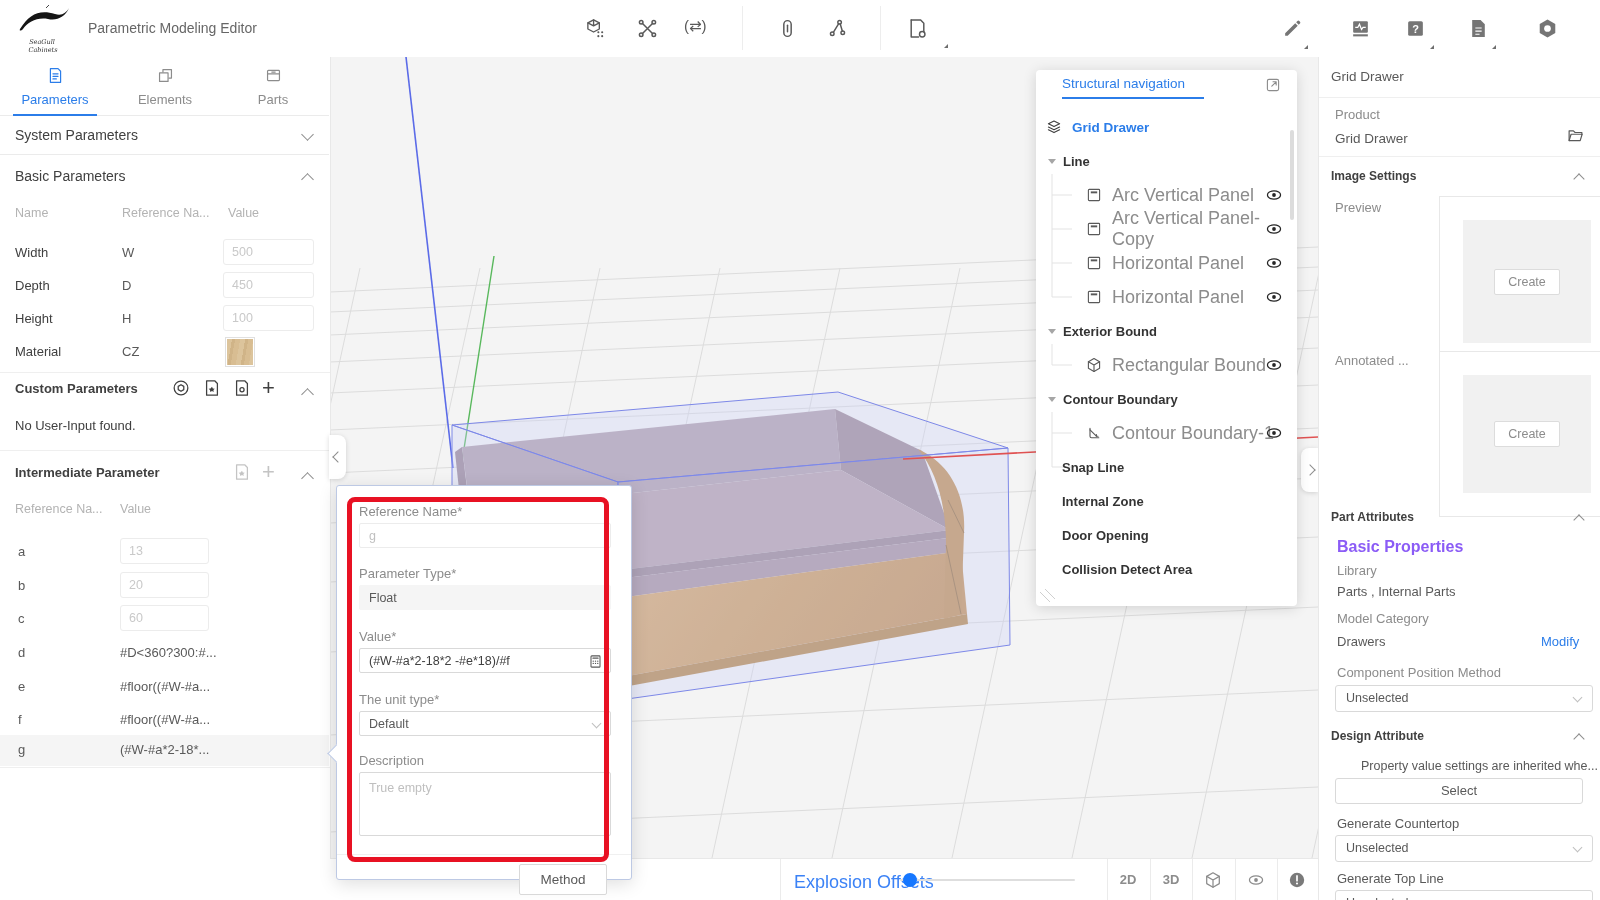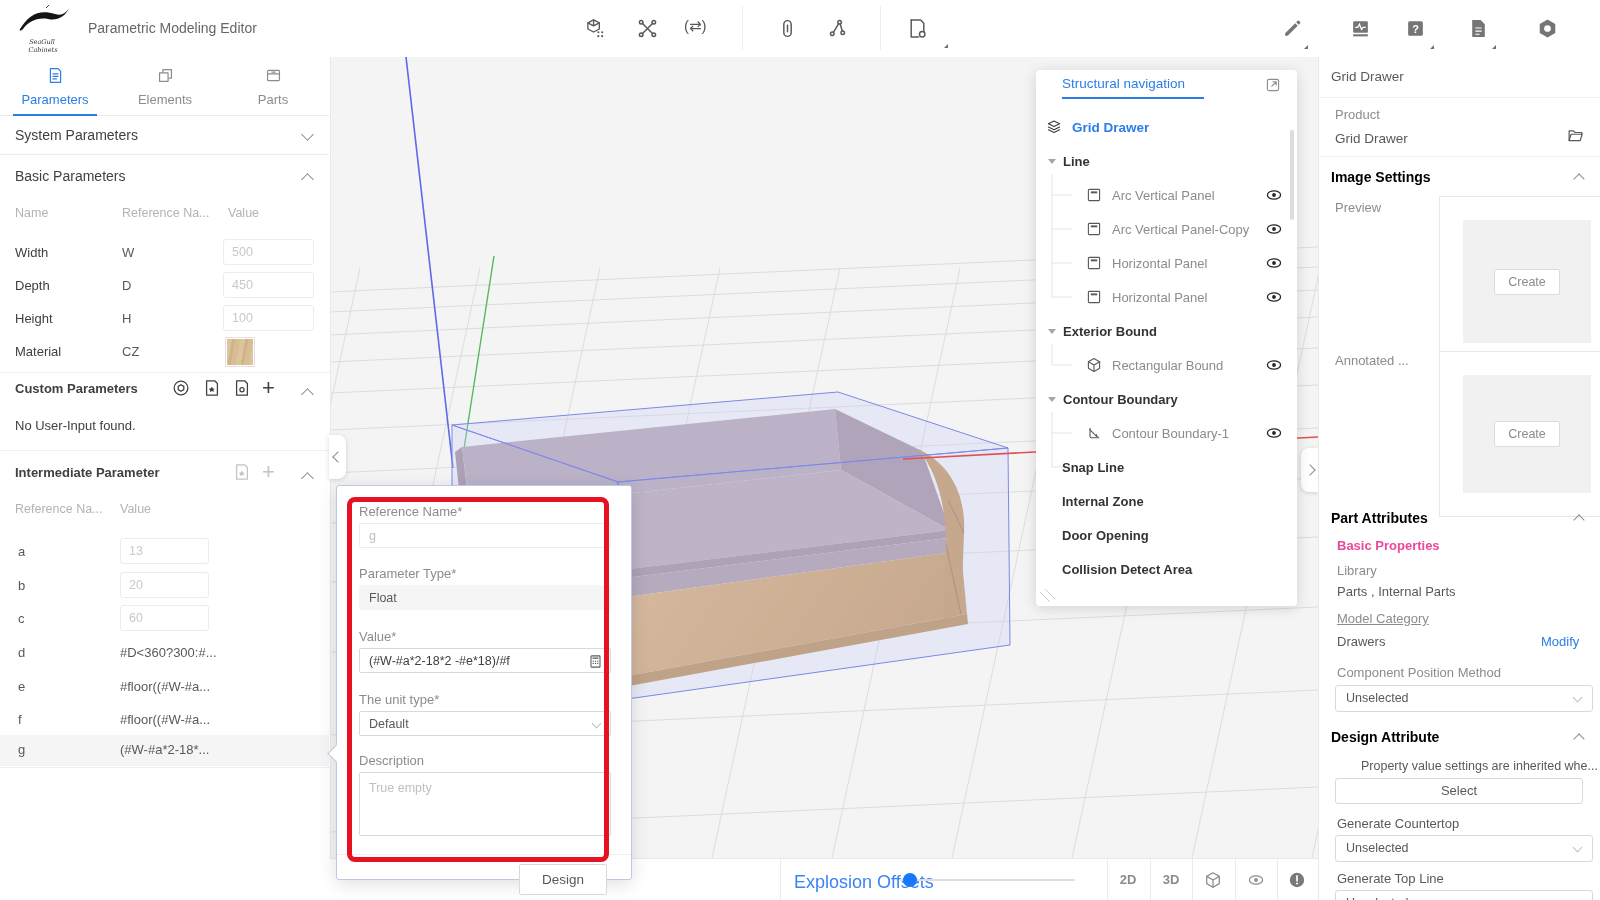--- a/index.html
+++ b/index.html
@@ -30,29 +30,29 @@
   .sec-title{font-size:14px;color:#404040;}
   .mini-input{border:1px solid #ececec;border-radius:3px;height:24px;line-height:24px;padding-left:8px;color:#c9c9c9;font-size:12.5px;background:#fff;}
   .hdr{color:#b3b3b3;font-size:12.5px;}
   .divider{position:absolute;left:0;width:330px;height:1px;background:#efefef;}
   
   #viewport{left:330px;top:57px;width:988px;height:801px;background:#f4f4f4;}
   
   #structpanel{left:1036px;top:70px;width:261px;height:536px;background:#fff;border-radius:4px;
       box-shadow:0 2px 14px rgba(0,0,0,.14);overflow:hidden;}
   .trow{display:flex;align-items:center;height:34px;position:relative;}
-  .trow .lbl-item{color:#8c8c8c;font-size:13px;}
+  .trow .lbl-item{color:#8c8c8c;font-size:18px;}
   .trow .lbl-group{color:#333;font-size:13px;font-weight:bold;}
   .trow .eye{position:absolute;right:14px;top:8px;width:18px;height:18px;color:#262626;cursor:pointer;}
   .node-icon{width:16px;height:16px;color:#595959;margin-right:10px;flex:none;}
   
   #rightpanel{left:1318px;top:57px;width:282px;height:843px;background:#fff;border-left:1px solid #e8e8e8;overflow:hidden;}
   .rp-label{color:#8c8c8c;font-size:13px;}
   .rp-value{color:#595959;font-size:13px;}
-  .rp-sec{color:#000000;font-size:14px;font-weight:bold;}
+  .rp-sec{color:#404040;font-size:12px;font-weight:bold;}
   .rp-select{position:absolute;height:25px;width:246px;border:1px solid #d9d9d9;border-radius:3px;line-height:25px;
      padding-left:10px;color:#595959;font-size:12.5px;background:#fff;cursor:pointer;}
   .rp-select .chev{position:absolute;right:11px;top:8px;width:6px;height:6px;border-color:#bfbfbf;}
   .imgbox{position:absolute;width:128px;height:123px;border:1px solid #e8e8e8;background:#fff;padding:23px;}
   .imgbox .inner{width:100%;height:100%;background:#f1f1f1;display:flex;align-items:center;justify-content:center;}
   .create-btn{background:#fff;border:1px solid #dcdcdc;border-radius:2px;color:#8c8c8c;font-size:12.5px;
      padding:5px 13px;cursor:pointer;}
   
   #modal{left:336px;top:485px;width:294px;height:393px;background:#fff;border:1px solid #bdc9e4;border-radius:3px;
      box-shadow:0 4px 18px rgba(0,0,0,.13);}
@@ -508,24 +508,24 @@
   </div>
   <div class="abs rp-label" style="left:16px;top:296px;">Annotated ...</div>
   <div class="imgbox" style="left:120px;top:294px;height:118px;">
     <div class="inner">
         <button class="create-btn">Create</button>
       </div>
   </div>
 
   <div class="abs rp-sec" style="left:12px;top:453px;">Part Attributes</div>
   <span class="chev up abs" style="left:256px;top:455px;width:7px;height:7px;"></span>
-  <div class="abs" style="left:18px;top:481px;font-weight:bold;font-size:13px;color:#ec4899;">Basic Properties</div>
+  <div class="abs" style="left:18px;top:481px;font-weight:bold;font-size:16px;color:#8b5cf6;">Basic Properties</div>
   <div class="abs rp-label" style="left:18px;top:506px;">Library</div>
   <div class="abs rp-value" style="left:18px;top:527px;">Parts , Internal Parts</div>
-  <div class="abs rp-label" style="left:18px;top:554px;text-decoration:underline;">Model Category</div>
+  <div class="abs rp-label" style="left:18px;top:554px;">Model Category</div>
   <div class="abs rp-value" style="left:18px;top:577px;">Drawers</div>
   <div class="abs" style="left:222px;top:577px;color:#2b7de9;cursor:pointer;">Modify</div>
   <div class="abs rp-label" style="left:18px;top:608px;">Component Position Method</div>
   <div class="rp-select" style="left:16px;top:628px;">
     <span>Unselected</span>
     <span class="chev down"></span>
   </div>
 
   <div class="abs rp-sec" style="left:12px;top:672px;">Design Attribute</div>
   <span class="chev up abs" style="left:256px;top:674px;width:7px;height:7px;"></span>
@@ -601,15 +601,15 @@
       </span>
   </div>
   <div class="m-label" style="top:206px;">The unit type*</div>
   <div class="m-input" style="top:225px;border-color:#d9d9d9;color:#595959;">
     <span>Default</span>
     <span class="chev down" style="position:absolute;right:10px;top:8px;width:6px;height:6px;border-color:#bfbfbf;"></span>
   </div>
   <div class="m-label" style="top:267px;">Description</div>
   <div class="m-input" style="top:286px;height:64px;border-color:#d9d9d9;color:#bfbfbf;line-height:normal;padding-top:8px;">True empty</div>
   <div class="abs" style="left:0;top:368px;width:100%;height:1px;background:#f0f0f0;"></div>
-  <button class="abs" style="left:182px;top:378px;width:88px;height:31px;background:#fff;border:1px solid #d9d9d9;border-radius:2px;color:#595959;font-size:13.5px;cursor:pointer;font-family:inherit;">Design</button>
+  <button class="abs" style="left:182px;top:378px;width:88px;height:31px;background:#fff;border:1px solid #d9d9d9;border-radius:2px;color:#595959;font-size:13.5px;cursor:pointer;font-family:inherit;">Method</button>
   <div id="annotation"></div>
 </div>
 
 </body></html>

